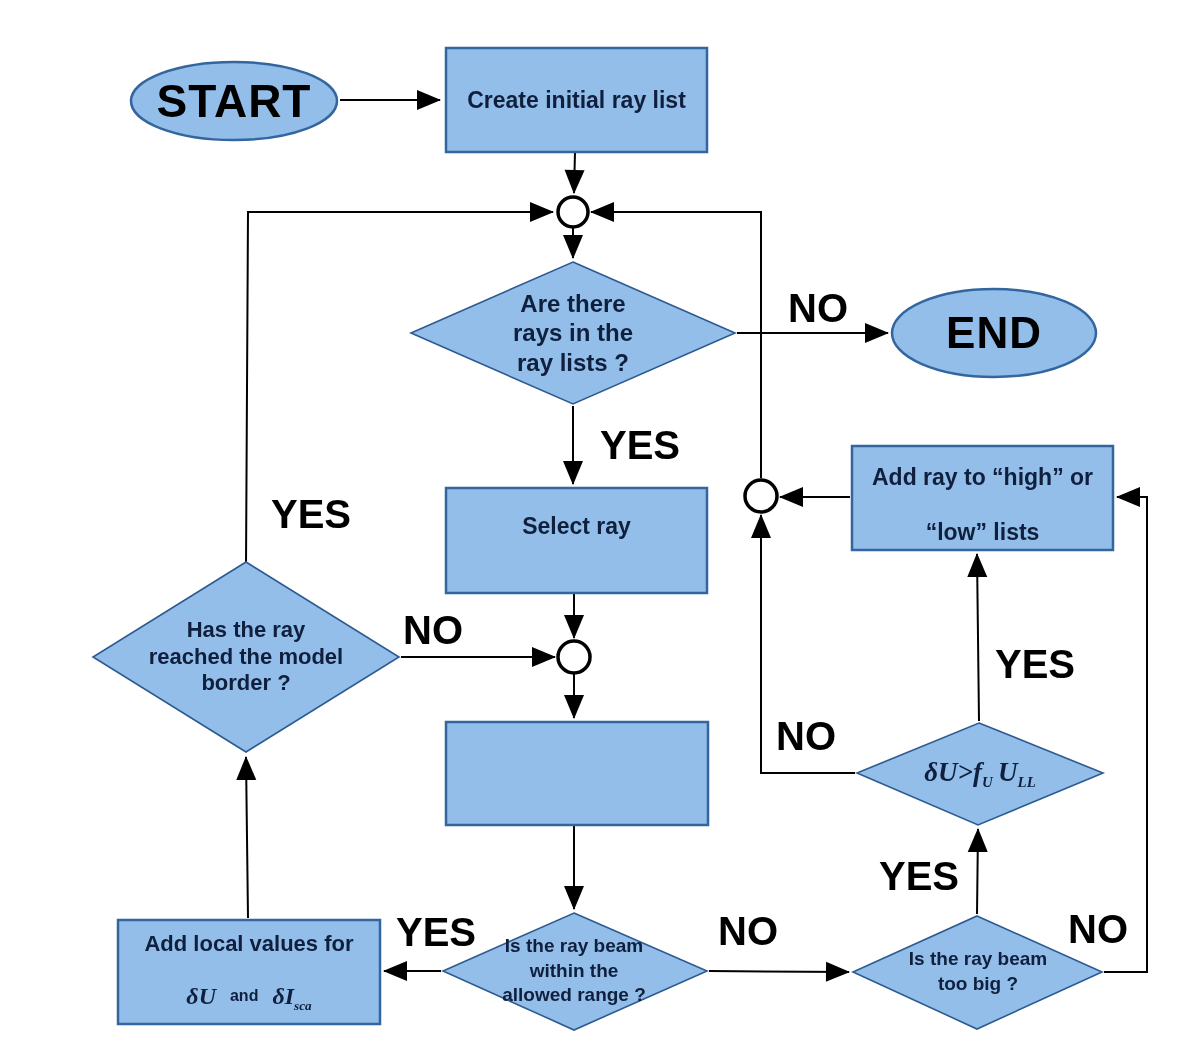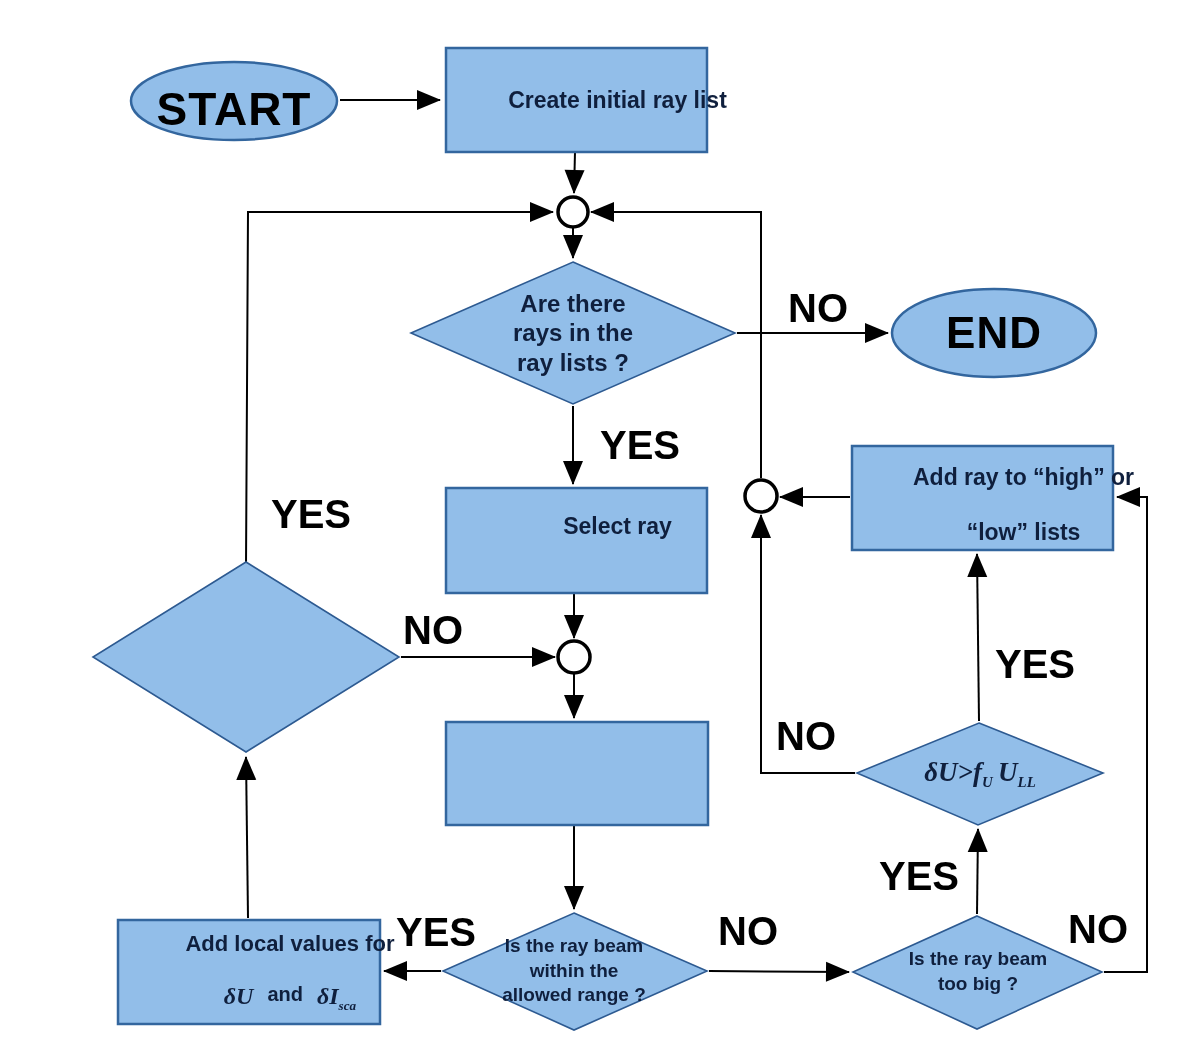--- a/index.html
+++ b/index.html
@@ -19,40 +19,40 @@
     text-align:center;
     color:#0f1f3d;
     font-weight:bold;
     pointer-events:none;
   }
   .lbl .ln { display:block; }
 
   .terminal { color:#000000; font-size:46px; letter-spacing:1px; }
   .terminal.end { font-size:44px; }
 
-  .process { font-size:23px; line-height:1.25;margin-left:41px; }
+  .process { font-size:23px; line-height:1.25; }
   .decision { font-size:24px; line-height:1.22; }
   .decision.small { font-size:19px; line-height:1.3; }
 
   .edge-lbl {
     position:absolute;
     transform:translate(-50%,-50%);
     font-size:40px; font-weight:bold; color:#000;
     white-space:nowrap;
     pointer-events:none;
   }
 
   .math {
     font-family:"Liberation Serif", serif;
     font-style:italic; font-weight:bold;
   }
   .math sub { font-size:0.55em; font-style:italic; }
   .du-line { font-size:27px;text-align:center; }
   .addlocal-line2 { font-size:24px; margin-top:2px; }
-  .addlocal-line2 .conj { font-family:"Liberation Sans", sans-serif; font-style:normal; font-size:20px; margin:0 14px; position:relative; top:-3px; }
+  .addlocal-line2 .conj { font-family:"Liberation Sans", sans-serif; font-style:normal; font-size:16px; margin:0 14px; position:relative; top:-3px; }
 </style>
 </head>
 <body>
 
 <div class="canvas">
 
   <svg width="1200" height="1061" viewBox="0 0 1200 1061">
     <defs>
       <marker id="arr" markerUnits="userSpaceOnUse" markerWidth="26" markerHeight="22" refX="24" refY="11" orient="auto">
         <path d="M1,1 L25,11 L1,21 Z" fill="#000"></path>
@@ -96,21 +96,21 @@
       <rect x="852" y="446" width="261" height="104" stroke="#33669e" stroke-width="2.5"></rect>
     </g>
 
     <g fill="#ffffff" stroke="#000" stroke-width="3.5">
       <circle cx="573" cy="212" r="15"></circle>
       <circle cx="574" cy="657" r="16"></circle>
       <circle cx="761" cy="496" r="16"></circle>
     </g>
   </svg>
 
-  <div class="lbl terminal" style="left:131px;top:70px;width:206px;height:78px;text-align:center;">START</div>
+  <div class="lbl terminal" style="left:131px;top:62px;width:206px;height:78px;text-align:center;">START</div>
 
   <div class="lbl terminal end" style="left:892px;top:289px;width:204px;height:88px;">END</div>
 
   <div class="lbl process" style="left:446px;top:48px;width:261px;height:104px;">Create initial ray list</div>
 
   <div class="lbl process" style="left:446px;top:488px;width:261px;height:76px;">Select ray</div>
 
 
   <div class="lbl process" style="left:118px;top:920px;width:262px;height:104px;font-size:22px;gap:22px;">
     <span class="ln">Add local values for</span>
@@ -121,20 +121,25 @@
     <span class="ln">Add ray to “high” or</span>
     <span class="ln">“low” lists</span>
   </div>
 
   <div class="lbl decision" style="left:453px;top:273px;width:240px;height:120px;">
     <span class="ln">Are there</span>
     <span class="ln">rays in the</span>
     <span class="ln">ray lists ?</span>
   </div>
 
+  <div class="lbl decision" style="left:116px;top:597px;width:260px;height:120px;font-size:22px;">
+    <span class="ln">Has the ray</span>
+    <span class="ln">reached the model</span>
+    <span class="ln">border ?</span>
+  </div>
 
   <div class="lbl decision small" style="left:464px;top:925px;width:220px;height:92px;">
     <span class="ln">Is the ray beam</span>
     <span class="ln">within the</span>
     <span class="ln">allowed range ?</span>
   </div>
 
   <div class="lbl decision small" style="left:868px;top:930px;width:220px;height:84px;">
     <span class="ln">Is the ray beam</span>
     <span class="ln">too big ?</span>

